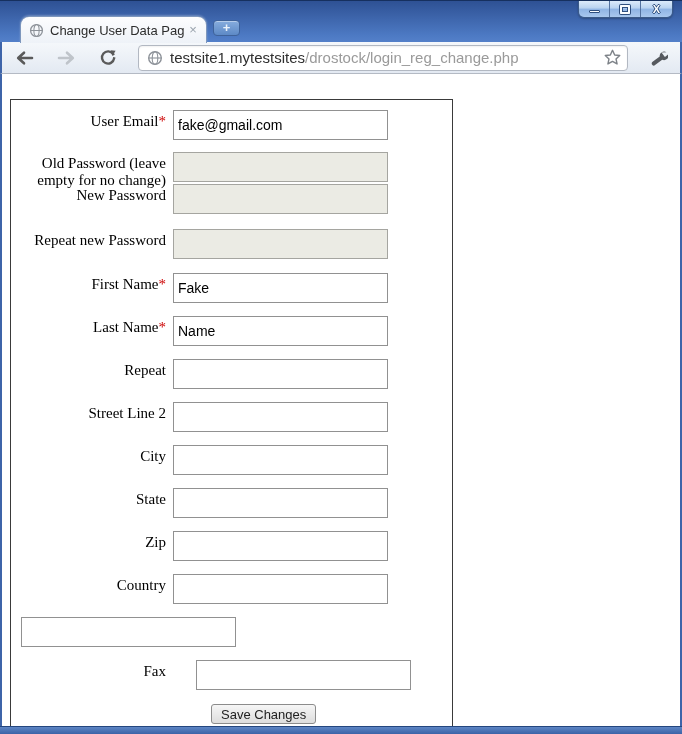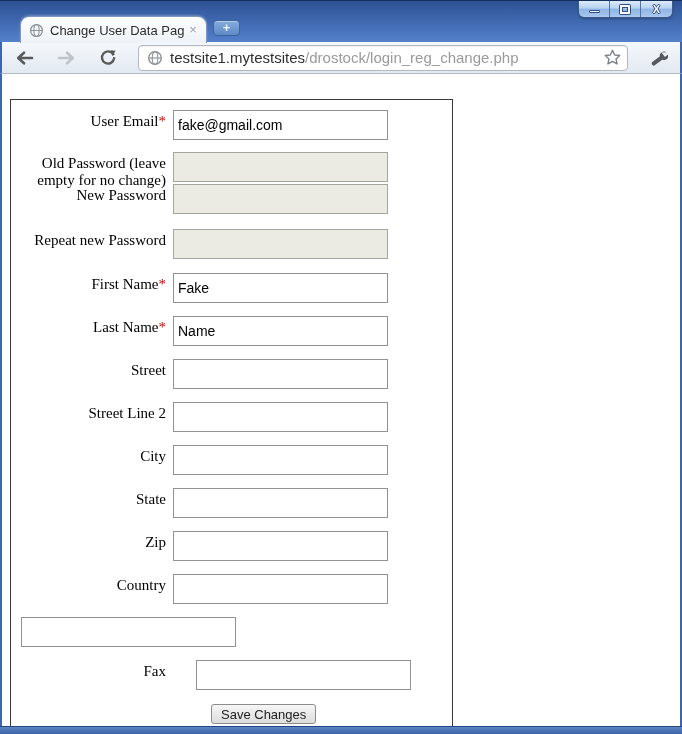--- a/index.html
+++ b/index.html
@@ -224,21 +224,21 @@
           </div>
           <div class="frow r4">
             <label class="flabel">First Name<span class="req">*</span></label>
             <input type="text" value="Fake" style="">
           </div>
           <div class="frow r5">
             <label class="flabel">Last Name<span class="req">*</span></label>
             <input type="text" value="Name" style="">
           </div>
           <div class="frow r6">
-            <label class="flabel">Street</label>
+            <label class="flabel">Repeat</label>
             <input type="text" style="">
           </div>
           <div class="frow r7">
             <label class="flabel">Street Line 2</label>
             <input type="text" style="">
           </div>
           <div class="frow r8">
             <label class="flabel">City</label>
             <input type="text" style="">
           </div>

